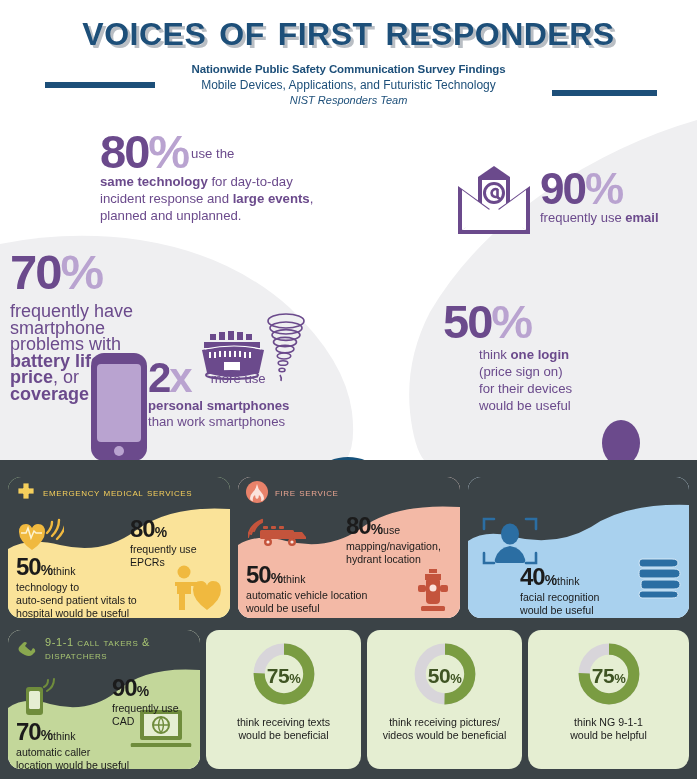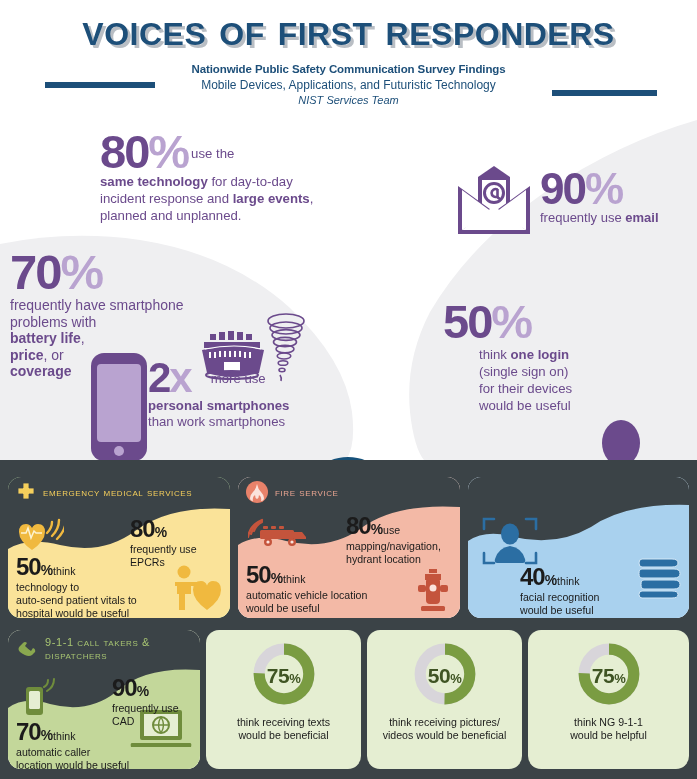--- a/index.html
+++ b/index.html
@@ -67,21 +67,21 @@
 
   
   #s90 { left: 540px; top: 57px; width: 160px; }
   #s90 .big { font-size: 44px; }
   #s90 .body-t { font-size: 13px; }
   #env { position: absolute; left: 452px; top: 52px; }
 
   
   #s70 { left: 10px; top: 138px; width: 215px; }
   #s70 .big { font-size: 49px; }
-  #s70 .body-t { font-size: 14px; line-height: 16.5px; margin-top: 2px; }
+  #s70 .body-t { font-size: 18px; line-height: 16.5px; margin-top: 8px; }
 
   
   #s2x { left: 148px; top: 247px; width: 175px; }
   #s2x .big { font-size: 42px; display:inline-block; vertical-align:-3px; }
   #s2x .after { display:inline-block; font-size:13.2px; color:#6b4a8c; margin-left:20px; vertical-align: 6px;}
   #s2x .body-t { font-size: 13.2px; line-height: 16.5px; }
 
   
   #s50 { left: 443px; top: 188px; width: 135px; }
   #s50 .big { font-size: 47px; }
@@ -136,21 +136,21 @@
 
 <div id="page">
 
   <div class="header">
     <div class="rule-left"></div>
     <div class="rule-right"></div>
     <div class="title">Voices of First Responders</div>
     <div class="subwrap">
       <div class="sub1">Nationwide Public Safety Communication Survey Findings</div>
       <div class="sub2">Mobile Devices, Applications, and Futuristic Technology</div>
-      <div class="sub3">NIST Services Team</div>
+      <div class="sub3">NIST Responders Team</div>
     </div>
   </div>
 
   <div class="statzone">
 
     <svg class="blobs" viewBox="0 0 697 348">
       <path d="M697 0 L697 160 Q690 200 640 215 Q560 232 480 250 Q430 262 420 300 Q412 335 420 348 L697 348 Z" fill="#ffffff"></path>
       <path d="M380 0 Q500 18 575 70 Q660 130 697 150 L697 -10 L380 -10 Z" fill="#ffffff"></path>
       <path d="M697 8 Q620 30 545 80 Q470 132 430 200 Q405 248 410 300 Q414 336 424 348 L697 348 Z" fill="#efeff1"></path>
       <path d="M0 132 Q70 118 140 128 Q230 142 290 196 Q345 248 352 300 Q356 334 346 348 L0 348 Z" fill="#efeff1"></path>
@@ -259,21 +259,21 @@
         <path d="M64 20 h12 v10 h10 v12 h-10 v10 h-12 v-10 h-10 v-12 h10 Z"></path>
         <path d="M31 53 q2 9 -4 14 q-6 5 -4 12 q-9 -5 -8 -15 q1 -9 9 -15 q2 5 3 8 q2 -3 4 -4 Z"></path>
         <path d="M72 52 q4 4 12 4 v14 q0 11 -12 17 q-12 -6 -12 -17 v-14 q8 0 12 -4 Z"></path>
       </g>
     </svg>
 
     <div class="stat" id="s50">
       <div class="big"><span>50</span><span class="pct">%</span></div>
       <div class="body-t">
         <div><span>think </span><b>one login</b></div>
-        <div>(single sign on)</div>
+        <div>(price sign on)</div>
         <div>for their devices</div>
         <div>would be useful</div>
       </div>
     </div>
 
     <svg id="person" width="86" height="108" viewBox="0 0 86 108">
       <g fill="#6b4a8c">
         <ellipse cx="43" cy="26" rx="19" ry="23"></ellipse>
         <path d="M43 50 q-7 0 -10 7 q-22 6 -26 25 q-1 6 2 6 h68 q3 0 2 -6 q-4 -19 -26 -25 q-3 -7 -10 -7 Z"></path>
       </g>

